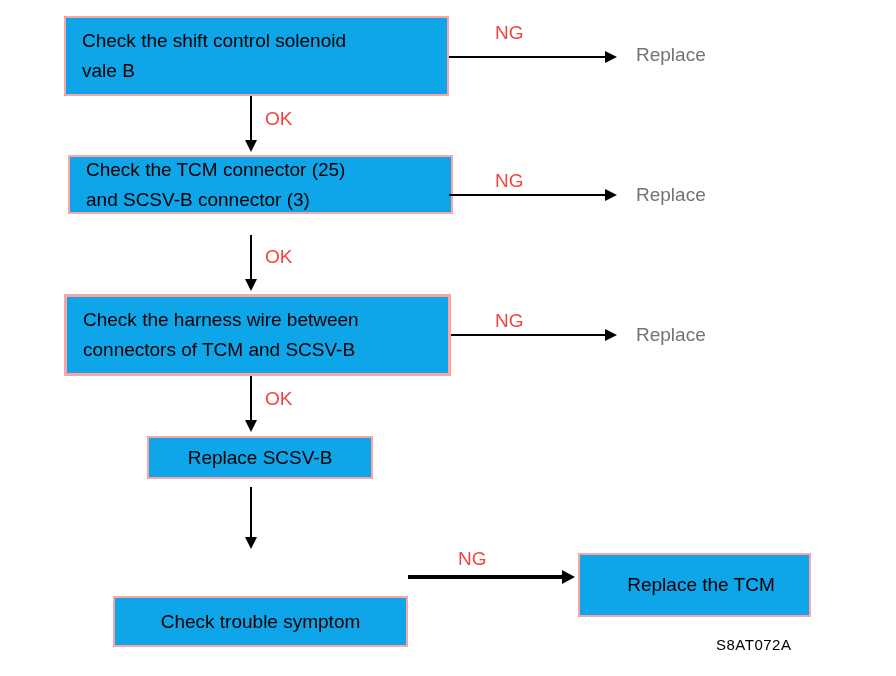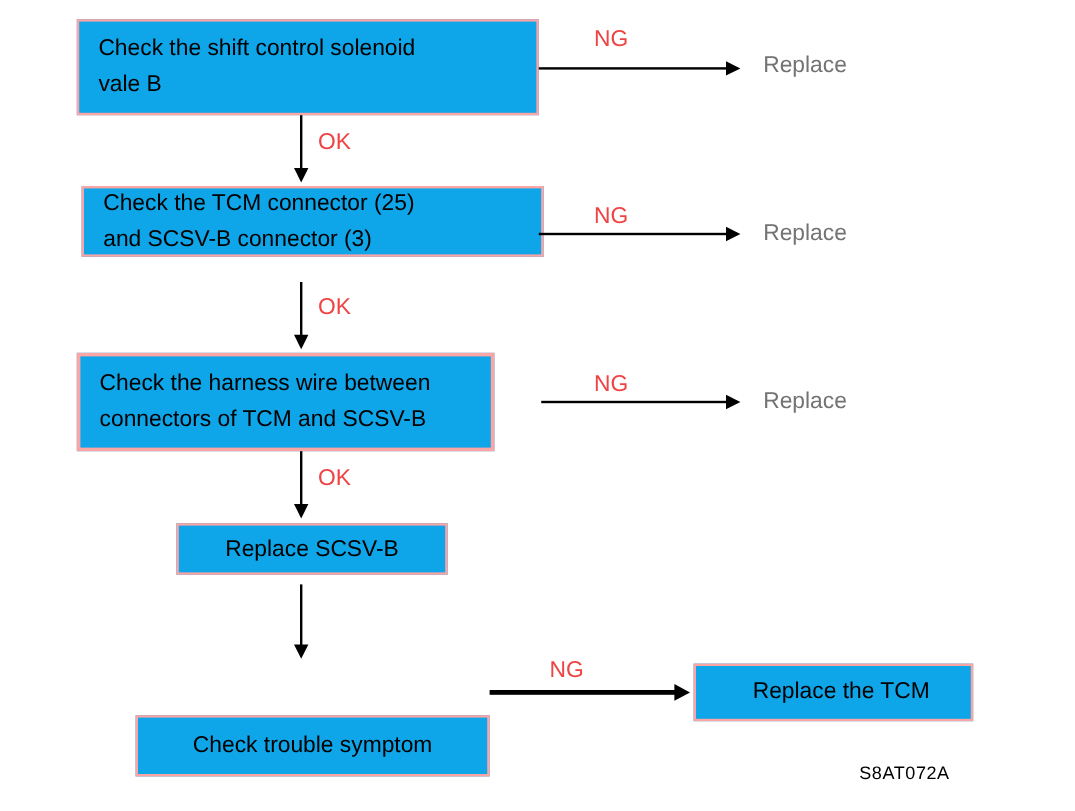--- a/index.html
+++ b/index.html
@@ -125,21 +125,21 @@
 
   <div class="hline" style="left:449px; top:194px; width:158px;"></div>
   <div class="arrow-right" style="left:605px; top:189px;"></div>
   <div class="edge-label" style="left:495px; top:170px;">NG</div>
   <div class="node-label" style="left:636px; top:184px;">Replace</div>
 
   <div class="vline" style="left:250px; top:235px; height:48px;"></div>
   <div class="arrow-down" style="left:245px; top:279px;"></div>
   <div class="edge-label" style="left:265px; top:246px;">OK</div>
 
-  <div class="box thick" style="left:64px; top:294px; width:348px; height:82px;">
+  <div class="box thick" style="left:64px; top:294px; width:387px; height:82px;">
     <div class="box-text">Check the harness wire between
 connectors of TCM and SCSV-B</div>
   </div>
 
   <div class="hline" style="left:451px; top:334px; width:156px;"></div>
   <div class="arrow-right" style="left:605px; top:329px;"></div>
   <div class="edge-label" style="left:495px; top:310px;">NG</div>
   <div class="node-label" style="left:636px; top:324px;">Replace</div>
 
   <div class="vline" style="left:250px; top:376px; height:48px;"></div>
@@ -154,19 +154,19 @@
   <div class="arrow-down" style="left:245px; top:537px;"></div>
 
   <div class="box" style="left:113px; top:551px; width:295px; height:51px;margin-top:45px;">
     <div class="box-text center">Check trouble symptom</div>
   </div>
 
   <div class="hline bold" style="left:408px; top:575px; width:157px;"></div>
   <div class="arrow-right bold" style="left:562px; top:570px;"></div>
   <div class="edge-label" style="left:458px; top:548px;">NG</div>
 
-  <div class="box" style="left:578px; top:553px; width:233px; height:48px;padding-left:13px;">
+  <div class="box" style="left:578px; top:553px; width:233px; height:64px;padding-left:13px;">
     <div class="box-text center">Replace the TCM</div>
   </div>
 
   <div class="caption" style="left:716px; top:636px;">S8AT072A</div>
 
 </div>
 
 </body></html>

